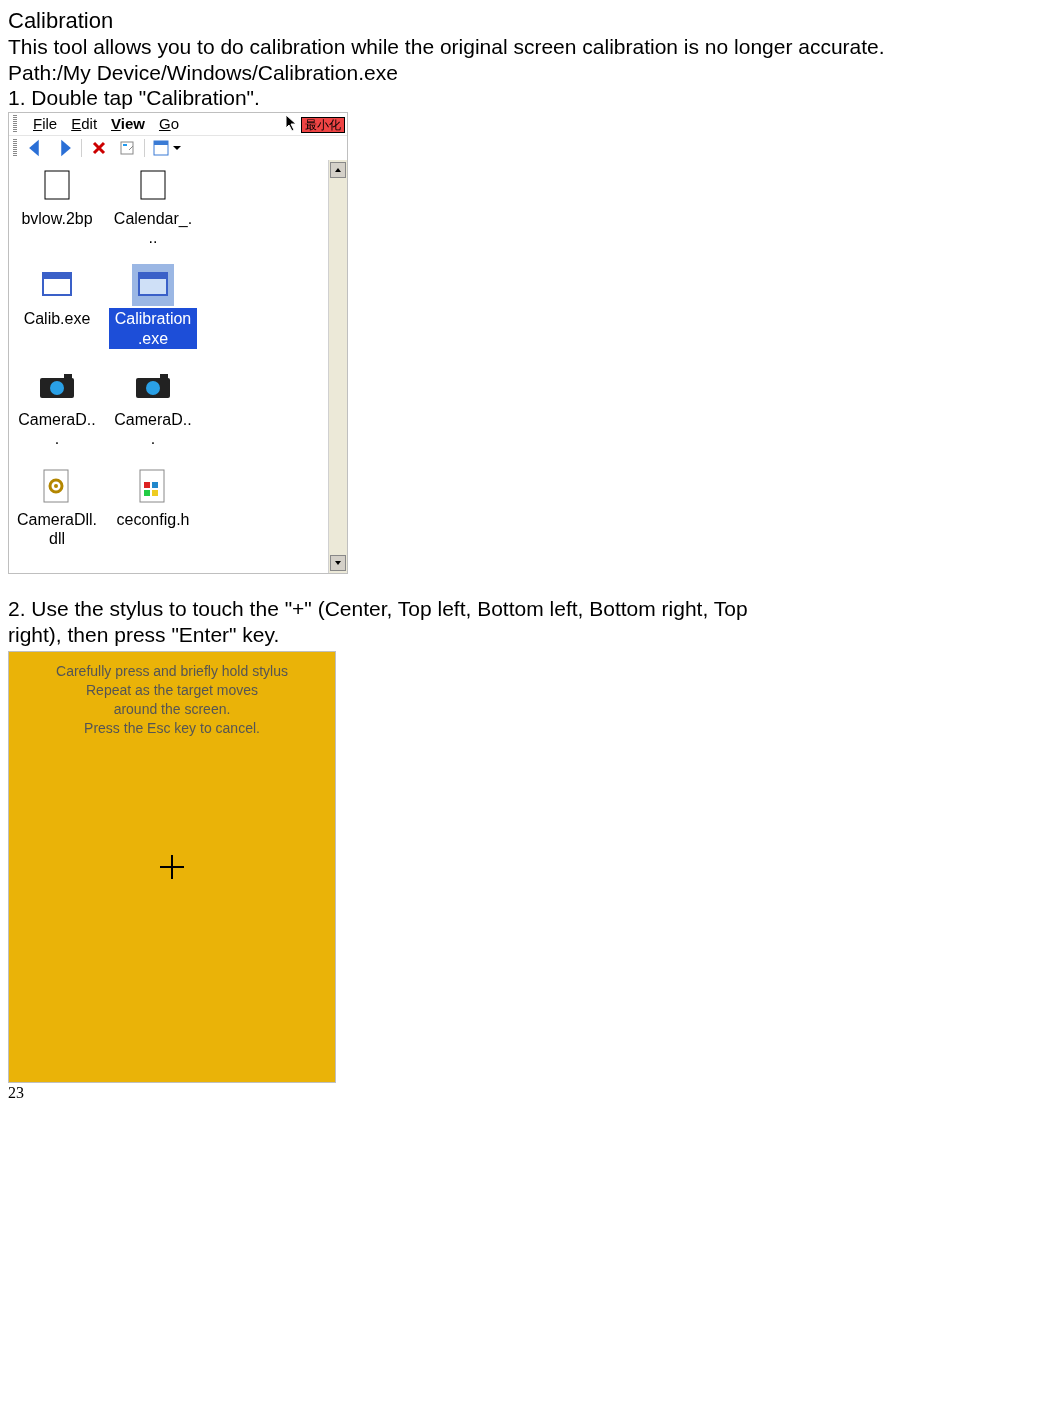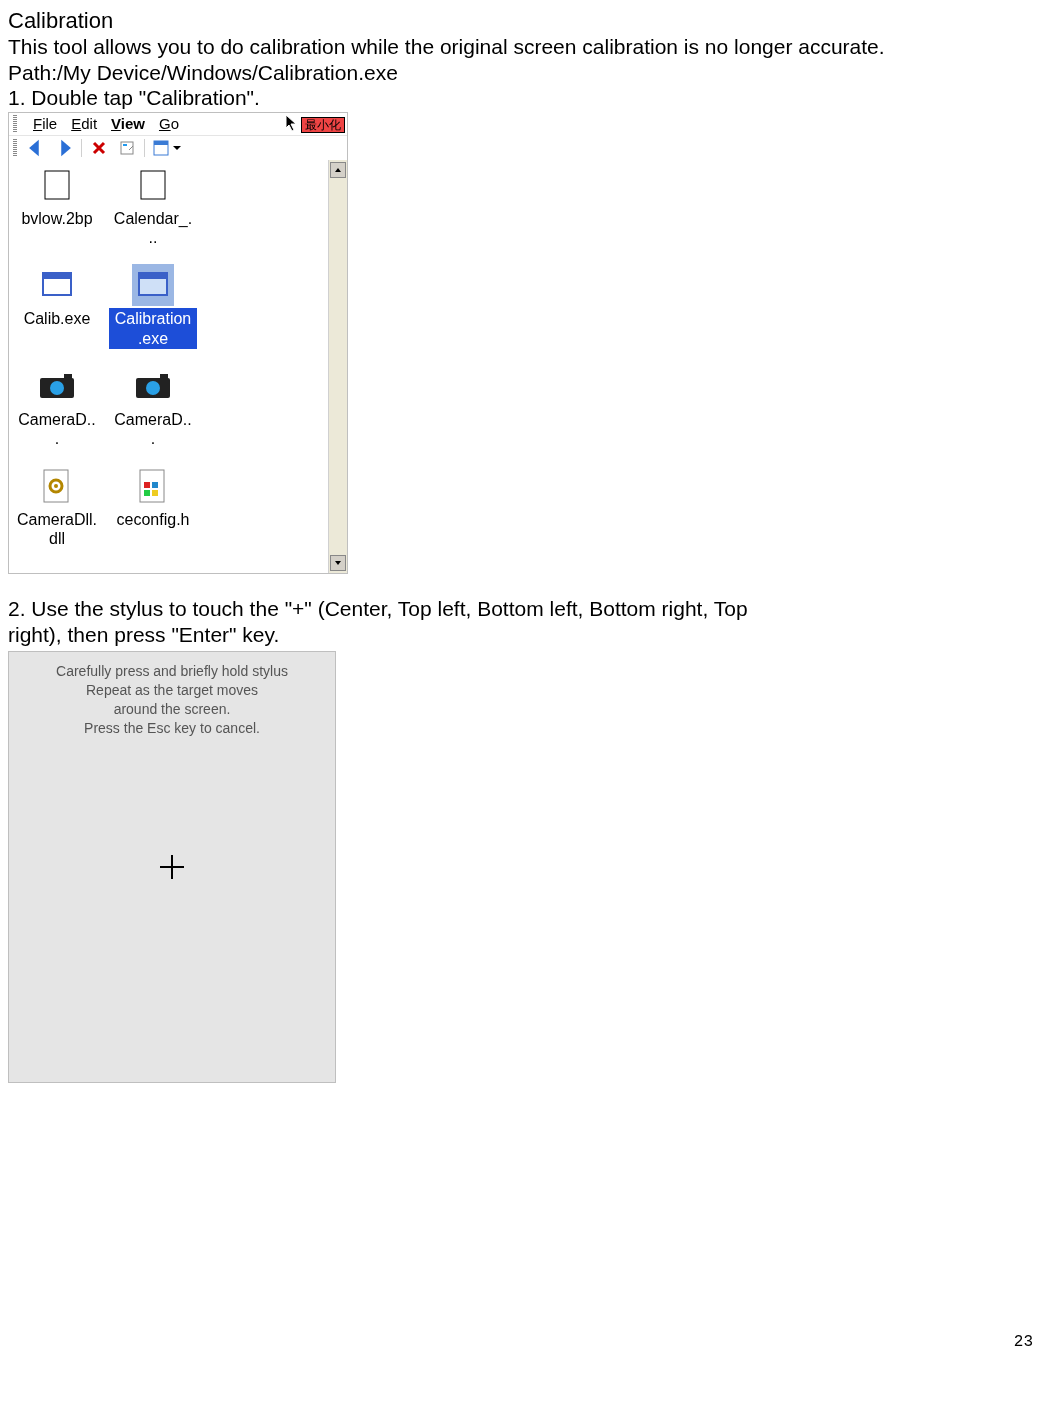--- a/index.html
+++ b/index.html
@@ -135,21 +135,21 @@
     background: #d4d0c8;
     border: 1px solid #888;
     display:flex; align-items:center; justify-content:center;
   }
 
   
   .calib-wrap {
     border: 1px solid #bfbfbf;
     width: 326px;
     height: 430px;
-    background: #e5e5e5;
+    background: #eab308;
     font-family: Tahoma, sans-serif;
     font-size: 14px;
     color: #555;
     text-align: center;
     position: relative;
     margin-top: 4px;
   }
   .calib-text {
     padding-top: 10px;
     line-height: 1.35;
@@ -162,24 +162,23 @@
   }
   .calib-plus::before, .calib-plus::after {
     content: '';
     position: absolute;
     background: #000;
   }
   .calib-plus::before { width: 24px; height: 2px; left: -12px; top: -1px; }
   .calib-plus::after  { width: 2px; height: 24px; left: -1px; top: -12px; }
 
   .page-num {
-    text-align: right;
-    font-family: Liberation Mono, monospace;
+    text-align: left;
+    font-family: Liberation Serif, serif;
     font-size: 16px;
-    margin-top: 250px;
   }
 </style>
 </head>
 <body>
 
 <div class="heading">Calibration</div>
 <div class="body-text">This tool allows you to do calibration while the original screen calibration is no longer accurate.</div>
 <div class="body-text">Path:/My Device/Windows/Calibration.exe</div>
 <div class="body-text">1. Double tap "Calibration".</div>
 

